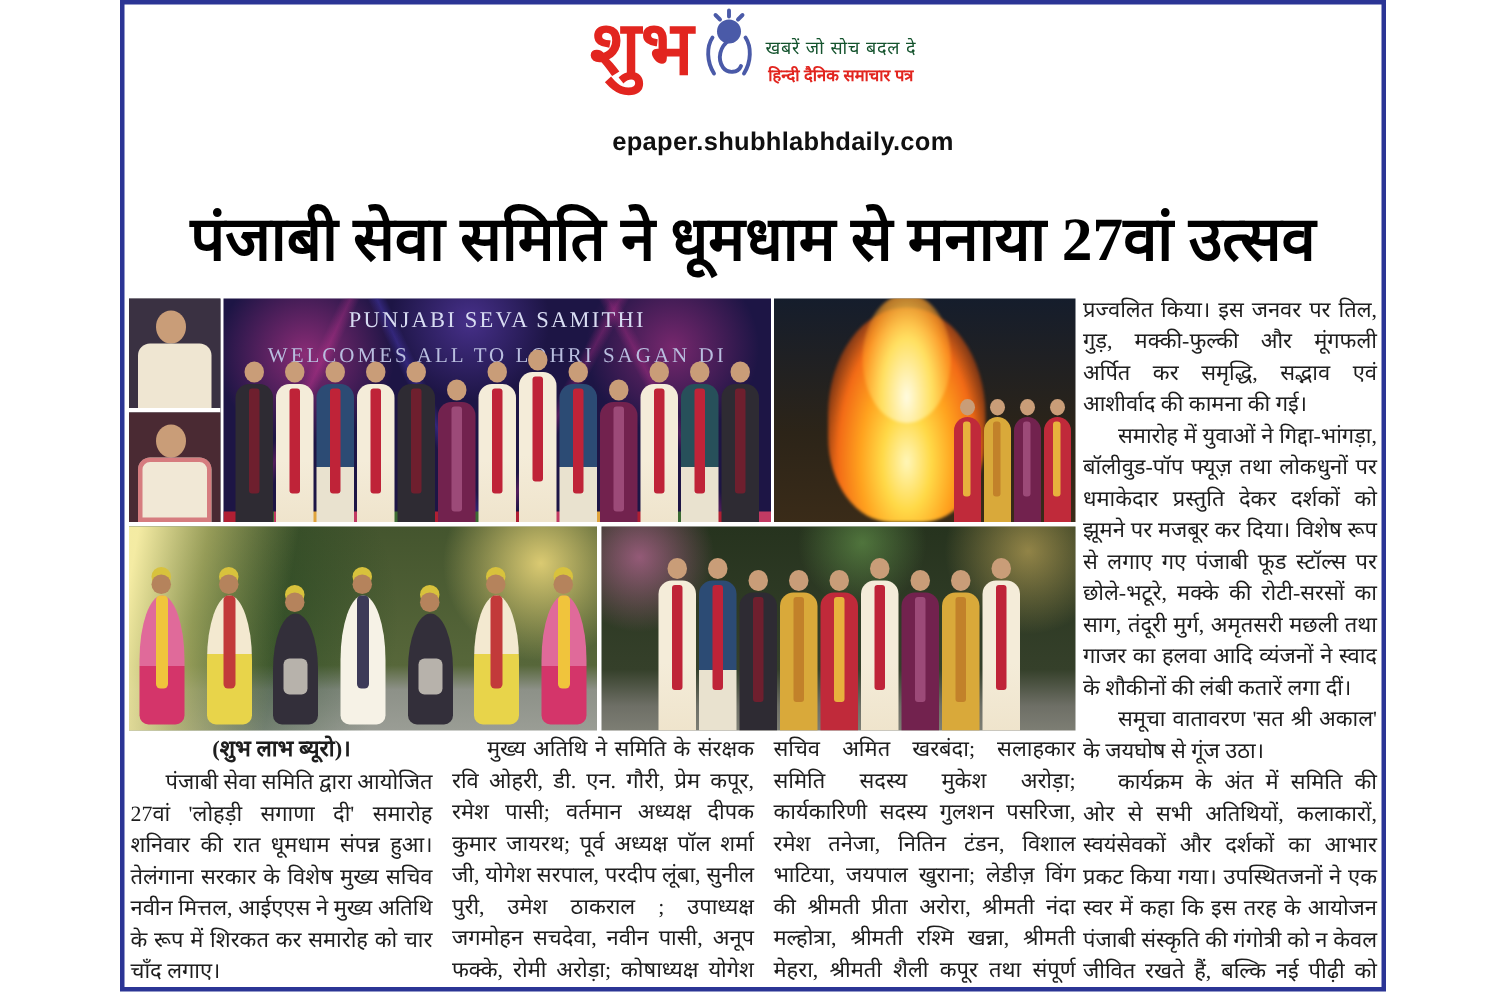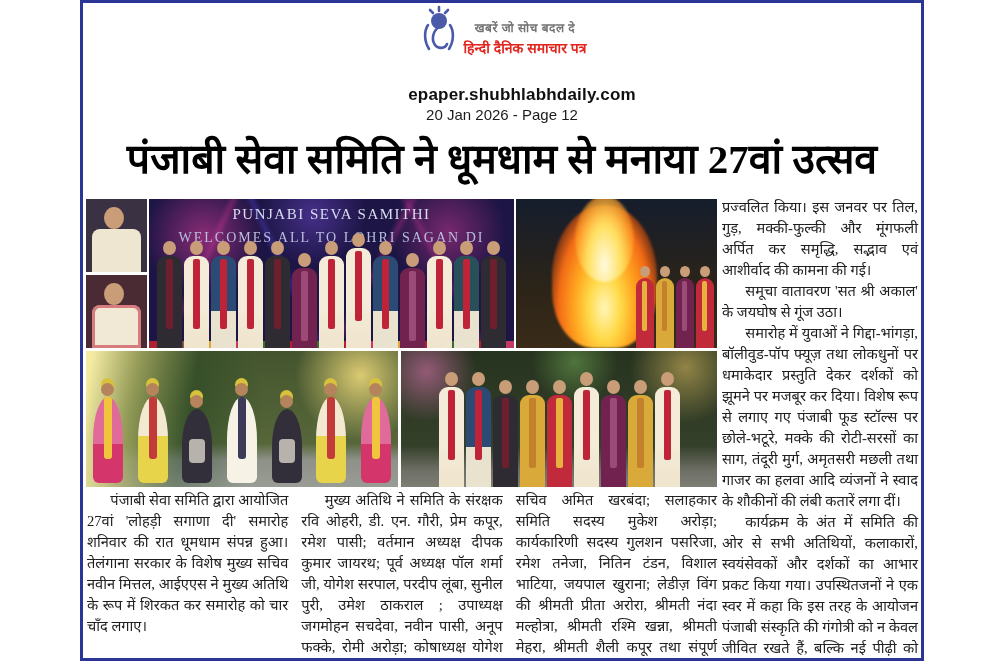--- a/index.html
+++ b/index.html
@@ -10,22 +10,22 @@
   }
   .page{
     position:absolute;left:80px;top:0;width:844px;height:661px;
     border:3px solid #2b3595;background:#fff;box-sizing:border-box;overflow:hidden;
   }
 
   
   .masthead{position:absolute;top:2px;left:0;right:0;display:flex;justify-content:center;align-items:flex-end;gap:2px;}
   .mh-big{font-family:"Liberation Serif","DejaVu Sans",serif;font-weight:bold;color:#e2251f;font-size:50px;line-height:1.0;}
   .mh-right{display:flex;flex-direction:column;align-items:center;}
-  .mh-tag{font-size:12px;font-weight:bold;color:#737373;letter-spacing:.5px;margin-bottom:1px;}
-  .mh-sub{font-size:14px;font-weight:bold;color:#e2251f;margin-top:1px;text-align:center;}
+  .mh-tag{font-size:12px;font-weight:normal;color:#14532d;letter-spacing:.5px;margin-bottom:1px;}
+  .mh-sub{font-size:11px;font-weight:bold;color:#e2251f;margin-top:1px;text-align:center;}
   .ganesh{width:40px;height:52px;margin:0 2px;}
   .mh-url{position:absolute;top:82px;left:0;right:0;text-align:center;font-size:17px;color:#101010;font-weight:600;letter-spacing:.2px;padding-left:40px;}
   .mh-ed{position:absolute;top:103px;left:0;right:0;text-align:center;font-size:15px;color:#1c1c1c;}
 
   
   .headline{
     position:absolute;top:126px;left:8px;right:8px;text-align:center;
     font-family:"Liberation Serif","DejaVu Sans",serif;
     font-size:41px;font-weight:bold;color:#000000;white-space:nowrap;
   }
@@ -124,36 +124,36 @@
   .byline{text-align:center;font-weight:bold;font-size:15px;margin:0 0 3px 0;}
   .right-col{position:absolute;left:639px;top:194px;width:196px;}
   .right-col p{margin:0;}
 </style>
 </head>
 <body>
 
 <div class="page">
 
   <div class="masthead">
+    <div class="mh-big">शुभ</div>
     <svg class="ganesh" viewBox="0 0 40 52">
       <g fill="none" stroke="#4a5aa8" stroke-width="2.6" stroke-linecap="round">
         <circle cx="20" cy="16" r="8" fill="#4a5aa8" stroke="none"></circle>
         <path d="M20 22 C14 26 12 34 16 40 C19 44 26 44 28 39"></path>
         <path d="M9 20 C5 26 5 36 10 44"></path>
         <path d="M31 20 C35 26 35 36 30 44"></path>
         <path d="M20 6 L20 2 M14 8 L11 5 M26 8 L29 5"></path>
       </g>
     </svg>
     <div class="mh-right">
       <div class="mh-tag">खबरें जो सोच बदल दे</div>
       <div class="mh-sub">हिन्दी दैनिक समाचार पत्र</div>
     </div>
   </div>
   <div class="mh-url">epaper.shubhlabhdaily.com</div>
-  <div class="mh-ed">20 Jan 2026 - Page 12</div>
 
   <div class="headline">पंजाबी सेवा समिति ने धूमधाम से मनाया 27वां उत्सव</div>
 
   <div class="collage">
 
     <div class="ph ph-strip">
       <div class="half h1">
           <i class="head"></i>
         </div>
       <div class="gap"></div>
@@ -214,27 +214,28 @@
         <i class="p tall"></i>
         <i class="p maroon"></i>
         <i class="p gold"></i>
         <i class="p tall"></i>
       </div>
     </div>
   </div>
 
   <div class="right-col art">
     <p>प्रज्वलित किया। इस जनवर पर तिल, गुड़, मक्की-फुल्की और मूंगफली अर्पित कर समृद्धि, सद्भाव एवं आशीर्वाद की कामना की गई।</p>
+    <p class="ind">समारोह में युवाओं ने गिद्दा-भांगड़ा, बॉलीवुड-पॉप फ्यूज़ तथा लोकधुनों पर धमाकेदार प्रस्तुति देकर दर्शकों को झूमने पर मजबूर कर दिया। विशेष रूप से लगाए गए पंजाबी फूड स्टॉल्स पर छोले-भटूरे, मक्के की रोटी-सरसों का साग, तंदूरी मुर्ग, अमृतसरी मछली तथा गाजर का हलवा आदि व्यंजनों ने स्वाद के शौकीनों की लंबी कतारें लगा दीं।</p>
     <p class="ind">समूचा वातावरण 'सत श्री अकाल' के जयघोष से गूंज उठा।</p>
-    <p class="ind">समारोह में युवाओं ने गिद्दा-भांगड़ा, बॉलीवुड-पॉप फ्यूज़ तथा लोकधुनों पर धमाकेदार प्रस्तुति देकर दर्शकों को झूमने पर मजबूर कर दिया। विशेष रूप से लगाए गए पंजाबी फूड स्टॉल्स पर छोले-भटूरे, मक्के की रोटी-सरसों का साग, तंदूरी मुर्ग, अमृतसरी मछली तथा गाजर का हलवा आदि व्यंजनों ने स्वाद के शौकीनों की लंबी कतारें लगा दीं।</p>
     <p class="ind">कार्यक्रम के अंत में समिति की ओर से सभी अतिथियों, कलाकारों, स्वयंसेवकों और दर्शकों का आभार प्रकट किया गया। उपस्थितजनों ने एक स्वर में कहा कि इस तरह के आयोजन पंजाबी संस्कृति की गंगोत्री को न केवल जीवित रखते हैं, बल्कि नई पीढ़ी को भी अपनी जड़ों से जोड़ते हैं। समारोह रंग-रलियों, दीपों और 'लोहड़ी दी लख लख बधाईयाँ' के नारों के साथ संपन्न हुआ।</p>
   </div>
 
   <div class="cols art">
     <div class="c">
+      <p class="byline">(शुभ लाभ ब्यूरो)।</p>
       <p class="ind">पंजाबी सेवा समिति द्वारा आयोजित 27वां 'लोहड़ी सगाणा दी' समारोह शनिवार की रात धूमधाम संपन्न हुआ। तेलंगाना सरकार के विशेष मुख्य सचिव नवीन मित्तल, आईएएस ने मुख्य अतिथि के रूप में शिरकत कर समारोह को चार चाँद लगाए।</p>
     </div>
     <div class="c">
       <p class="ind">मुख्य अतिथि ने समिति के संरक्षक रवि ओहरी, डी. एन. गौरी, प्रेम कपूर, रमेश पासी; वर्तमान अध्यक्ष दीपक कुमार जायरथ; पूर्व अध्यक्ष पॉल शर्मा जी, योगेश सरपाल, परदीप लूंबा, सुनील पुरी, उमेश ठाकराल ; उपाध्यक्ष जगमोहन सचदेवा, नवीन पासी, अनूप फक्के, रोमी अरोड़ा; कोषाध्यक्ष योगेश सरपाल; महासचिव राजकुमार गणोत्रा; संयुक्त</p>
     </div>
     <div class="c">
       <p>सचिव अमित खरबंदा; सलाहकार समिति सदस्य मुकेश अरोड़ा; कार्यकारिणी सदस्य गुलशन पसरिजा, रमेश तनेजा, नितिन टंडन, विशाल भाटिया, जयपाल खुराना; लेडीज़ विंग की श्रीमती प्रीता अरोरा, श्रीमती नंदा मल्होत्रा, श्रीमती रश्मि खन्ना, श्रीमती मेहरा, श्रीमती शैली कपूर तथा संपूर्ण कार्यक्रम के सूत्रधार श्री रचित पुरी के साथ संयुक्त रूप से पवित्र अलाव</p>
     </div>
   </div>
 

